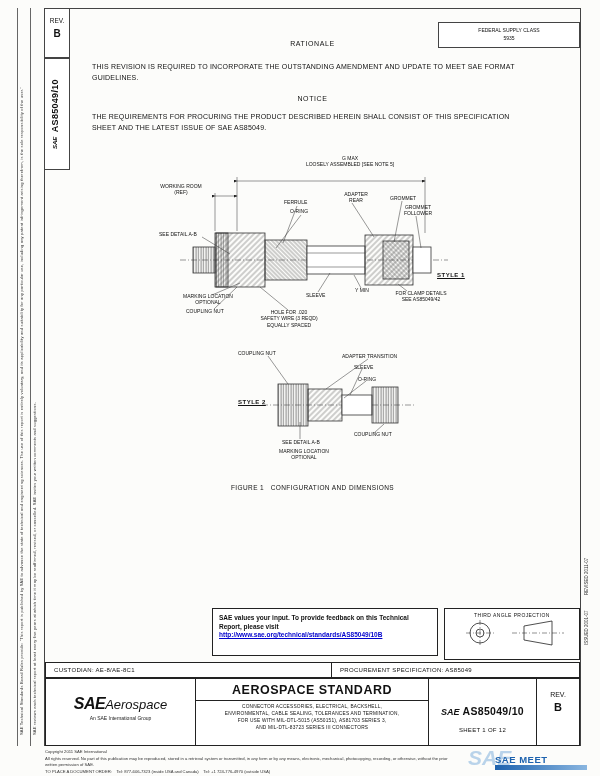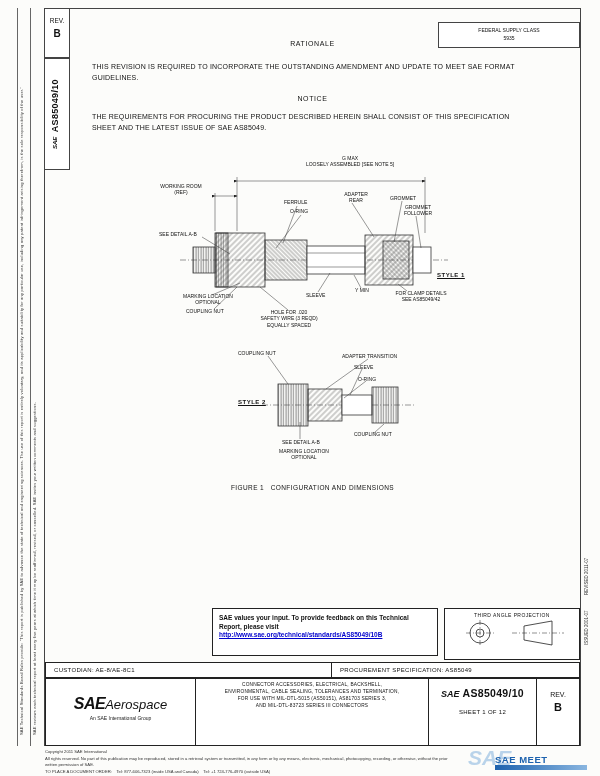--- a/index.html
+++ b/index.html
@@ -27,21 +27,21 @@
   .custrow div { font-size:6px; line-height:14px; padding-left:8px; letter-spacing:0.3px; }
   .footer { border:1px solid #222; display:flex; background:#fff; }
   .fcell { border-right:1px solid #222; }
   .logo-line { text-align:center; margin-top:16px; }
   .logo-sae { font-weight:bold; font-style:italic; font-size:16px; letter-spacing:-0.5px; }
   .logo-aero { font-style:italic; font-size:13px; }
   .logo-tag { text-align:center; font-size:5px; margin-top:2px; color:#222; }
   .std-type { font-size:12.5px; font-weight:bold; text-align:center; padding:4px 0 3px 0; border-bottom:1px solid #222; letter-spacing:0.5px; }
   .title-lines { padding-top:3px; }
   .title-lines div { font-size:4.8px; text-align:center; line-height:1.45; letter-spacing:0.2px; }
-  .docnum-row { text-align:center; margin-top:4px; }
+  .docnum-row { text-align:center; margin-top:22px; }
   .docnum-logo { font-weight:bold; font-style:italic; font-size:9px; margin-right:3px; }
   .docnum { font-weight:bold; font-size:10.5px; letter-spacing:0.3px; }
   .sheet { text-align:center; font-size:6px; margin-top:8px; letter-spacing:0.3px; }
   .rev-lbl { text-align:center; font-size:7px; margin-top:12px; }
   .rev-val { text-align:center; font-size:11px; font-weight:bold; margin-top:3px; }
   .legal { font-size:4.2px; color:#333; line-height:1.6; }
   .wm { position:absolute; }
   .wm .glyph { position:absolute; left:0; top:-2px; font-size:21px; font-weight:bold; font-style:italic; color:#b9d3ea; }
   .wm .nm { position:absolute; left:27px; top:6px; font-size:9.5px; font-weight:bold; color:#1d62ae; letter-spacing:0.5px; }
   .wm .bar { position:absolute; left:27px; top:17px; width:92px; height:5px; background:linear-gradient(90deg,#1d62ae,#8ab6e0); }
@@ -212,20 +212,21 @@
   </div>
 
   <div class="abs footer" style="left:45px;top:678px;width:535px;height:68px;">
     <div class="fcell" style="width:150px;">
       <div class="logo-line">
         <span class="logo-sae">SAE</span><span class="logo-aero">Aerospace</span>
       </div>
       <div class="logo-tag">An SAE International Group</div>
     </div>
     <div class="fcell" style="flex:1;">
+      <div class="std-type">AEROSPACE STANDARD</div>
       <div class="title-lines">
         <div>CONNECTOR ACCESSORIES, ELECTRICAL, BACKSHELL,</div>
         <div>ENVIRONMENTAL, CABLE SEALING, TOLERANCES AND TERMINATION,</div>
         <div>FOR USE WITH MIL-DTL-5015 (AS50151), AS81703 SERIES 3,</div>
         <div>AND MIL-DTL-83723 SERIES III CONNECTORS</div>
       </div>
     </div>
     <div class="fcell" style="width:108px;">
       <div class="docnum-row">
         <span class="docnum-logo">SAE</span><span class="docnum">AS85049/10</span>

